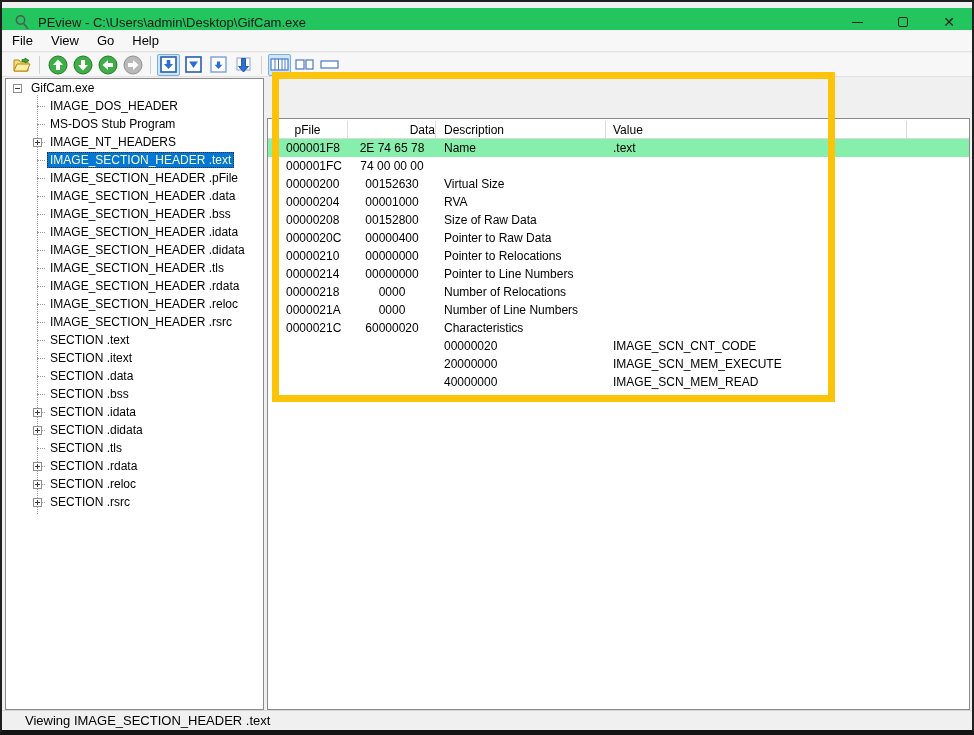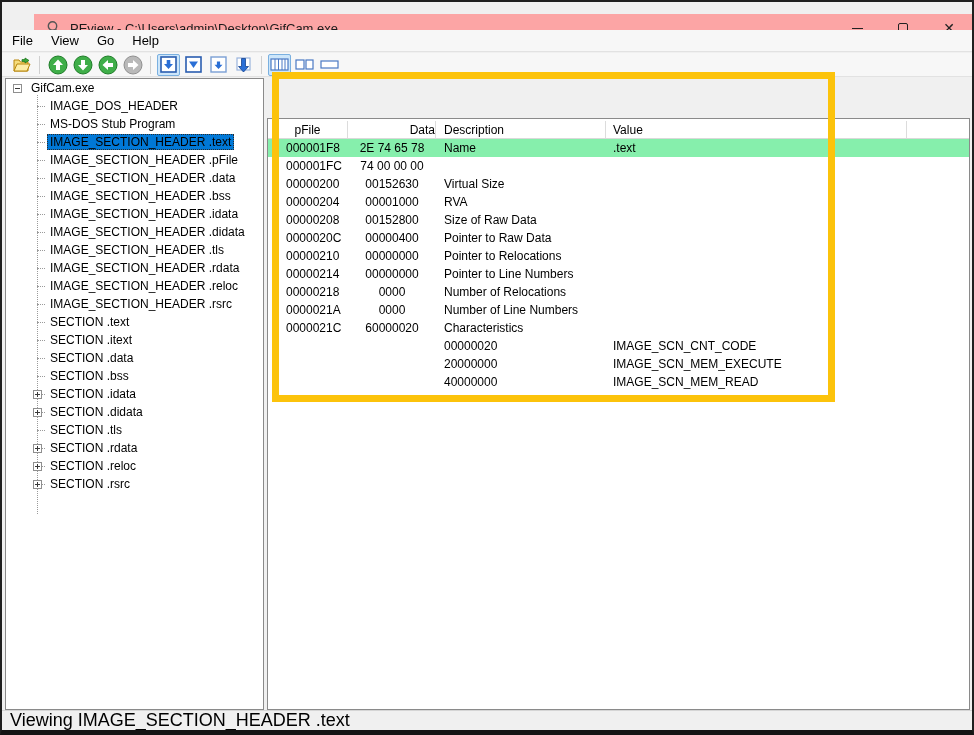--- a/index.html
+++ b/index.html
@@ -12,22 +12,22 @@
     -webkit-font-smoothing: antialiased;
   }
   .window-frame {
     position: absolute; inset: 0;
     border: 2px solid #1f1f1f;
     border-bottom: 5px solid #141414;
     pointer-events: none; z-index: 60;
   }
   
   .titlebar {
-    position: absolute; left: 2px; right: 2px; top: 14px; height: 28px;
-    background: #fca5a5; display: flex; align-items: center; margin-left: 32px;
+    position: absolute; left: 2px; right: 2px; top: 8px; height: 28px;
+    background: #22c55e; display: flex; align-items: center;
   }
   .app-icon { width: 16px; height: 16px; margin-left: 12px; margin-right: 8px; flex: 0 0 auto; }
   .title-text { font-size: 13px; color: #1a1a1a; white-space: nowrap; }
   .caption-buttons { margin-left: auto; display: flex; height: 100%; }
   .caption-btn {
     width: 46px; height: 100%; display: flex; align-items: center; justify-content: center;
     font-size: 13px; color: #222; cursor: default;
   }
   .caption-btn.min span { display:block; width: 11px; height: 0; border-top: 1px solid #222; }
   .caption-btn.max span { display:block; width: 10px; height: 10px; border: 1px solid #222; border-radius: 2px; }
@@ -86,21 +86,21 @@
     content: ""; position: absolute; top: 1px; bottom: 1px; left: 3px; width: 1px; background: #3a3a3a;
   }
   .tree-row .connector {
     position: absolute; left: 31px; width: 8px; height: 0;
     border-top: 1px dotted #9a9a9a; z-index: 1;
   }
   .tree-row.lvl0 .tlabel { margin-left: 22px; }
   .tree-row.lvl1 .tlabel { margin-left: 41px; }
   .tlabel { padding: 1px 3px; z-index: 2; }
   .tree-row.sel .tlabel {
-    background: #0078d7; color: #000000; outline: 1px dotted #2b2b2b; outline-offset: -1px;
+    background: #0078d7; color: #fef9c3; outline: 1px dotted #2b2b2b; outline-offset: -1px;
   }
   
   .grid { font-size: 12px; }
   .grid-header {
     display: flex; height: 19px; line-height: 18px; background: #fff;
     border-bottom: 1px solid #d9d9d9; margin-top: 1px;
   }
   .hcell { border-right: 1px solid #dcdcdc; height: 17px; margin-top: 1px; }
   .trow { display: flex; height: 18px; line-height: 18px; white-space: nowrap; }
   .trow.hl { background: #86efac; }
@@ -116,21 +116,21 @@
   .h-spacer { flex: 1 1 auto; border-right: none; }
   
   .highlight-box {
     position: absolute; left: 272px; top: 72px; width: 563px; height: 330px;
     border: 7px solid #fcc30b; z-index: 40; pointer-events: none;
   }
   
   .statusbar {
     position: absolute; left: 2px; right: 2px; bottom: 5px; height: 20px;
     background: #f0f0f0; border-top: 1px solid #d5d5d5;
-    display: flex; align-items: center; font-size: 18px; padding-left: 8px;
+    display: flex; align-items: center; font-size: 13px; padding-left: 23px;
   }
 </style>
 </head>
 <body>
 
 <div class="titlebar">
   <svg class="app-icon" viewBox="0 0 16 16">
     <circle cx="6.5" cy="6" r="4.2" fill="none" stroke="#555" stroke-width="1.4"></circle>
     <path d="M9.5 9.5 L13 13.2" stroke="#555" stroke-width="1.6" fill="none"></path>
     <path d="M12 13.8 q1.5 1 2.5 0" stroke="#555" stroke-width="1.2" fill="none"></path>
@@ -240,20 +240,25 @@
           <span class="tlabel">GifCam.exe</span>
         </div>
         <div class="tree-row lvl1">
           <span class="connector"></span>
           <span class="tlabel">IMAGE_DOS_HEADER</span>
         </div>
         <div class="tree-row lvl1">
           <span class="connector"></span>
           <span class="tlabel">MS-DOS Stub Program</span>
         </div>
+        <div class="tree-row lvl1">
+          <span class="connector"></span>
+          <span class="expander plus"></span>
+          <span class="tlabel">IMAGE_NT_HEADERS</span>
+        </div>
         <div class="tree-row lvl1 sel">
           <span class="connector"></span>
           <span class="tlabel">IMAGE_SECTION_HEADER .text</span>
         </div>
         <div class="tree-row lvl1">
           <span class="connector"></span>
           <span class="tlabel">IMAGE_SECTION_HEADER .pFile</span>
         </div>
         <div class="tree-row lvl1">
           <span class="connector"></span>

